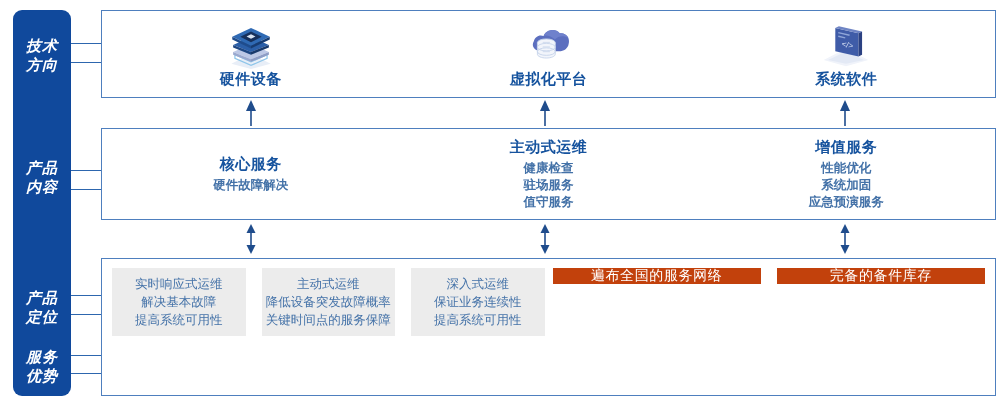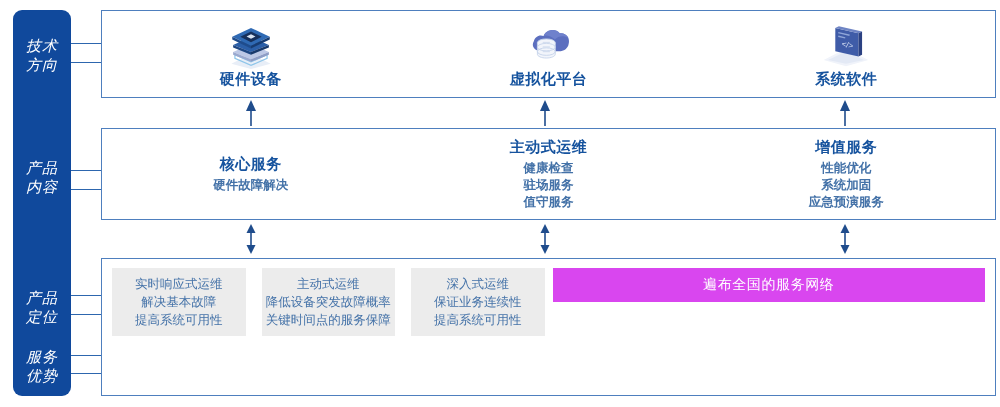--- a/index.html
+++ b/index.html
@@ -24,21 +24,21 @@
     height: 386px;
     background: #10499C;
     border-radius: 9px;
     color: #ffffff;
   }
   .rail-label {
     position: absolute;
     left: 0;
     width: 58px;
     text-align: center;
-    font-weight: normal;
+    font-weight: bold;
     font-style: italic;
     font-size: 15px;
     line-height: 19px;
     letter-spacing: 1px;
     color: #ffffff;
     user-select: none;
   }
   .rail-label span { display: block; }
 
   .rail-l1 { top: 26px; }
@@ -137,22 +137,22 @@
     box-sizing: border-box;
   }
   .grey-line {
     font-size: 12.5px;
     color: #4472A8;
     line-height: 18px;
     text-align: center;
   }
   .blue-bar {
     flex: 1 1 0;
-    background: #d946ef;
-    height: 34px;
+    background: #c2410c;
+    height: 16px;
     display: flex;
     align-items: center;
     justify-content: center;
     color: #ffffff;
     font-size: 14px;
     letter-spacing: .6px;
     box-sizing: border-box;
   }
 
   
@@ -341,16 +341,17 @@
       </div>
       <div class="grey-card">
         <div class="grey-line">深入式运维</div>
         <div class="grey-line">保证业务连续性</div>
         <div class="grey-line">提高系统可用性</div>
       </div>
     </div>
 
     <div class="bottom-row">
       <div class="blue-bar">遍布全国的服务网络</div>
+      <div class="blue-bar">完备的备件库存</div>
     </div>
 
   </div>
 </div>
 
 </body></html>

